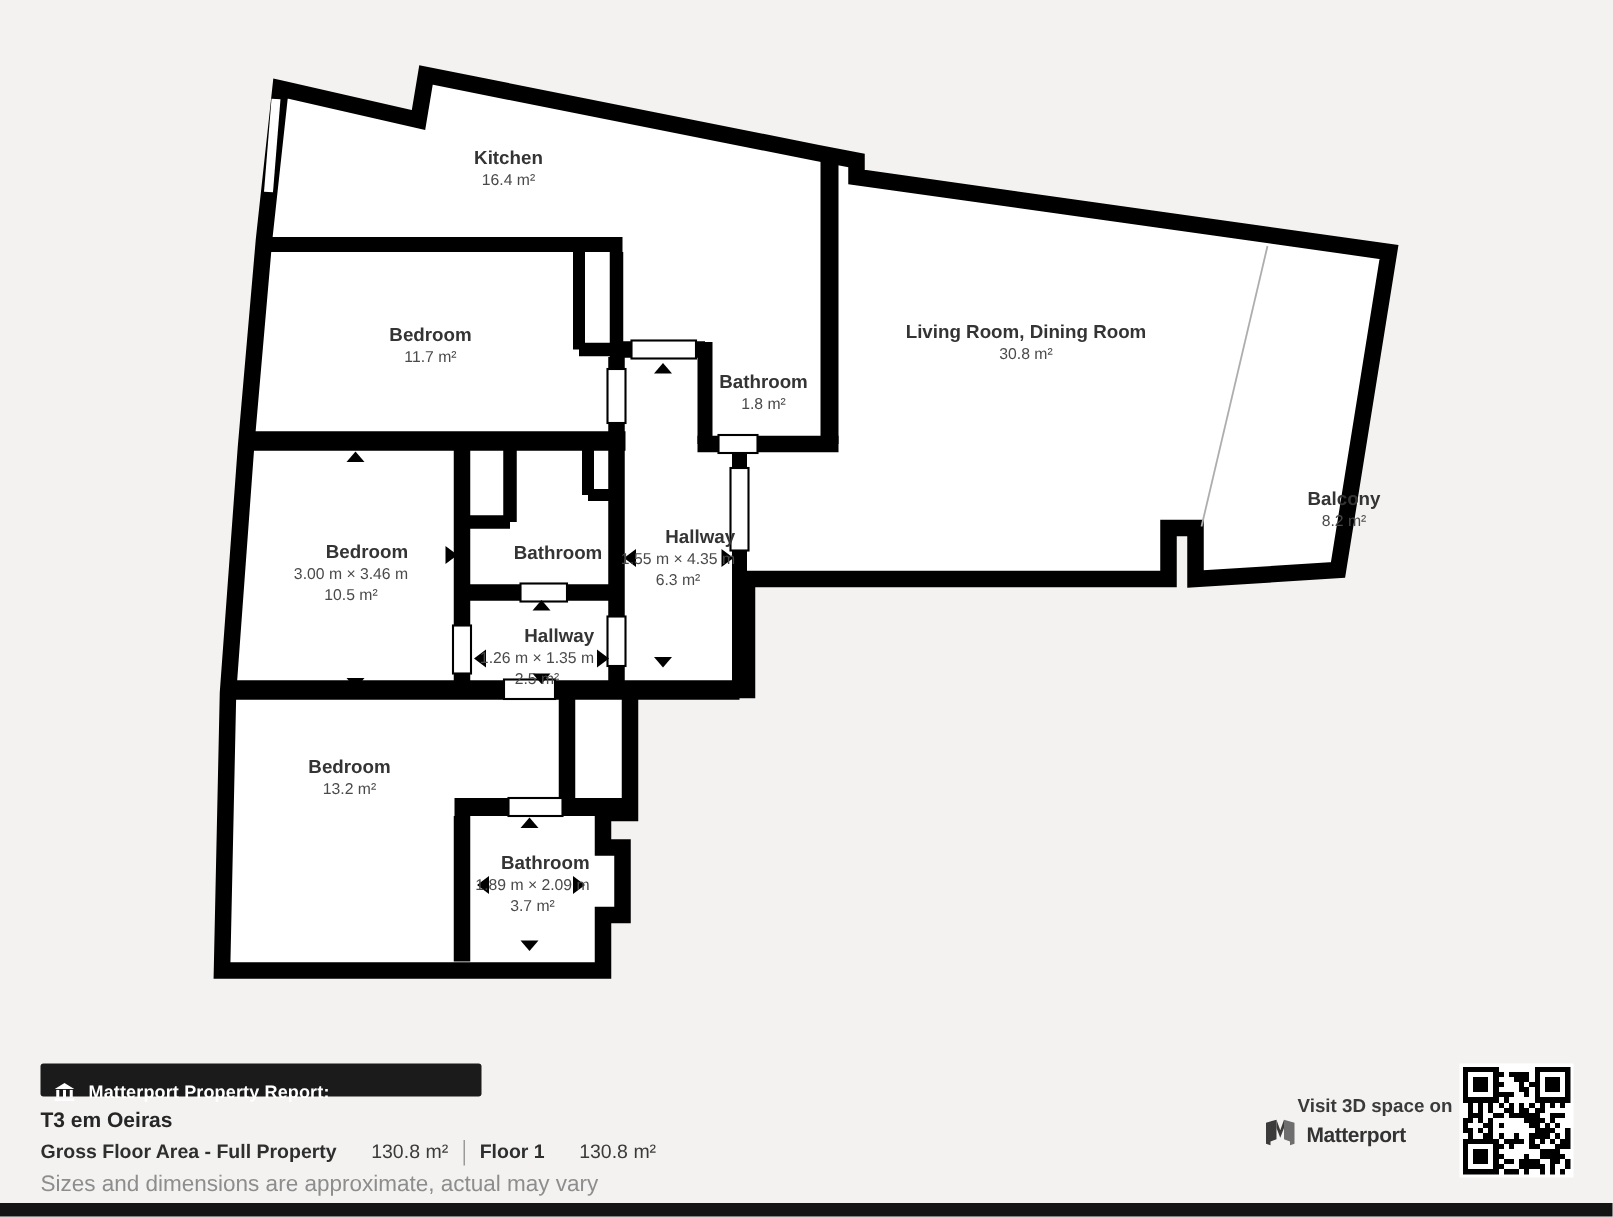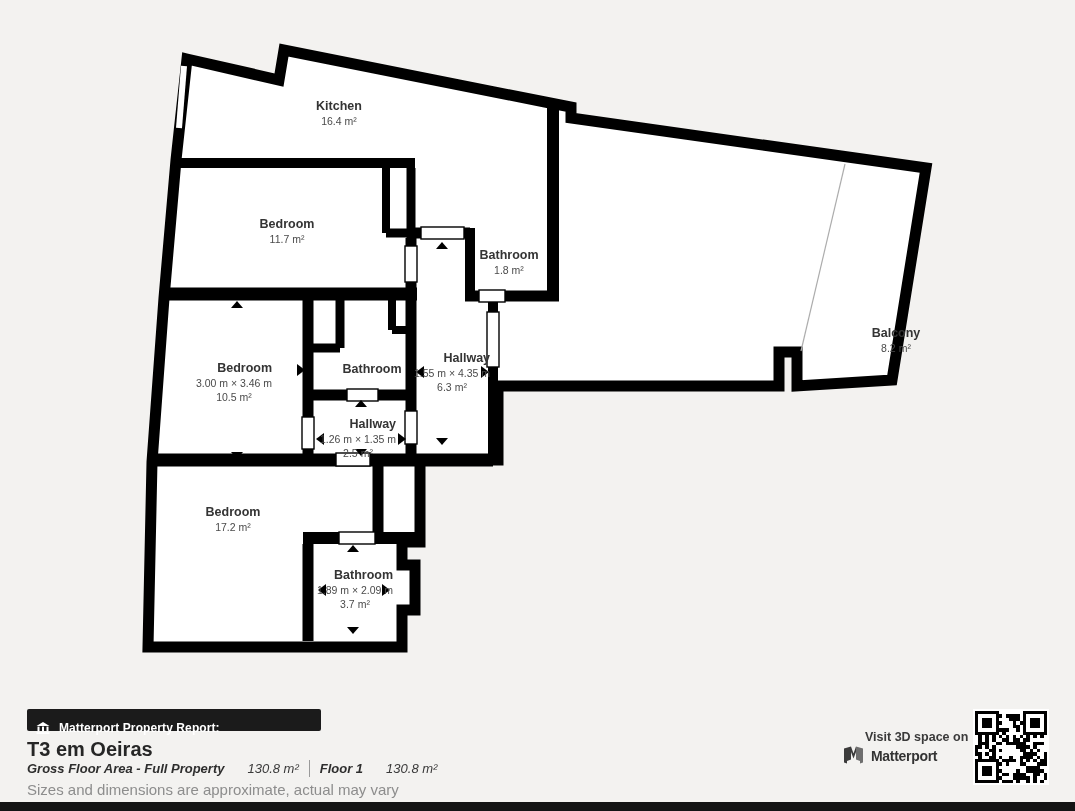--- a/index.html
+++ b/index.html
@@ -21,22 +21,22 @@
   .rdims:empty,.rarea:empty{display:none;}
 
   
   .badge{
     position:absolute;left:27px;top:709px;width:294px;height:22px;
     background:#1b1b1b;border-radius:2px;display:flex;align-items:center;
     padding:15px 0 0 9px;box-sizing:border-box;
   }
   .badge .bicon{width:14px;height:12px;margin-right:9px;flex:0 0 auto;}
   .badge .btext{color:#fff;font-size:12px;font-weight:bold;letter-spacing:.1px;}
-  .ptitle{position:absolute;left:27px;top:738px;font-size:20px;font-weight:bold;color:#262626;}
-  .metrics{position:absolute;left:27px;top:760px;display:flex;align-items:center;font-size:13px;color:#3a3a3a;font-style:italic;}
+  .ptitle{position:absolute;left:27px;top:738px;font-size:14px;font-weight:bold;color:#262626;}
+  .metrics{position:absolute;left:27px;top:760px;display:flex;font-size:13px;color:#3a3a3a;}
   .metrics .lab{font-weight:bold;color:#2e2e2e;}
   .metrics .val{margin-left:23px;font-weight:normal;}
   .metrics .sep{width:1px;height:17px;background:#9a9a9a;margin:0 10px;}
   .disclaimer{position:absolute;left:27px;top:781px;font-size:15px;color:#8d8d8d;}
   .visit{position:absolute;left:865px;top:730px;width:93px;font-size:12.5px;color:#3a3a3a;white-space:nowrap;font-weight:bold;}
   .brandrow{position:absolute;left:843px;top:746px;display:flex;align-items:center;}
   .brandrow .micon{width:21px;height:20px;margin-right:7px;}
   .brandrow .mword{font-size:14px;font-weight:bold;color:#333;letter-spacing:-.3px;}
   .qr{position:absolute;left:973px;top:709px;width:76px;height:76px;background:#fff;padding:2px;box-sizing:border-box;}
   .qr svg{width:100%;height:100%;display:block;}
@@ -114,20 +114,25 @@
   <div class="room-label" style="left:339px;top:113px">
     <div class="rname">Kitchen</div>
 
     <div class="rarea">16.4 m²</div>
   </div>
   <div class="room-label" style="left:287px;top:231px">
     <div class="rname">Bedroom</div>
 
     <div class="rarea">11.7 m²</div>
   </div>
+  <div class="room-label" style="left:684px;top:229px">
+    <div class="rname">Living Room, Dining Room</div>
+
+    <div class="rarea">30.8 m²</div>
+  </div>
   <div class="room-label" style="left:509px;top:262px">
     <div class="rname">Bathroom</div>
 
     <div class="rarea">1.8 m²</div>
   </div>
   <div class="room-label" style="left:234px;top:383px">
     <div class="rname">Bedroom</div>
     <div class="rdims">3.00 m × 3.46 m</div>
     <div class="rarea">10.5 m²</div>
   </div>
@@ -146,21 +151,21 @@
     <div class="rarea">8.2 m²</div>
   </div>
   <div class="room-label" style="left:358px;top:439px">
     <div class="rname">Hallway</div>
     <div class="rdims">1.26 m × 1.35 m</div>
     <div class="rarea">2.5 m²</div>
   </div>
   <div class="room-label" style="left:233px;top:519px">
     <div class="rname">Bedroom</div>
 
-    <div class="rarea">17.2 m²</div>
+    <div class="rarea">13.2 m²</div>
   </div>
   <div class="room-label" style="left:355px;top:590px">
     <div class="rname">Bathroom</div>
     <div class="rdims">1.89 m × 2.09 m</div>
     <div class="rarea">3.7 m²</div>
   </div>
 </div>
 
 <div class="badge">
   <svg class="bicon" viewBox="0 0 14 12">

